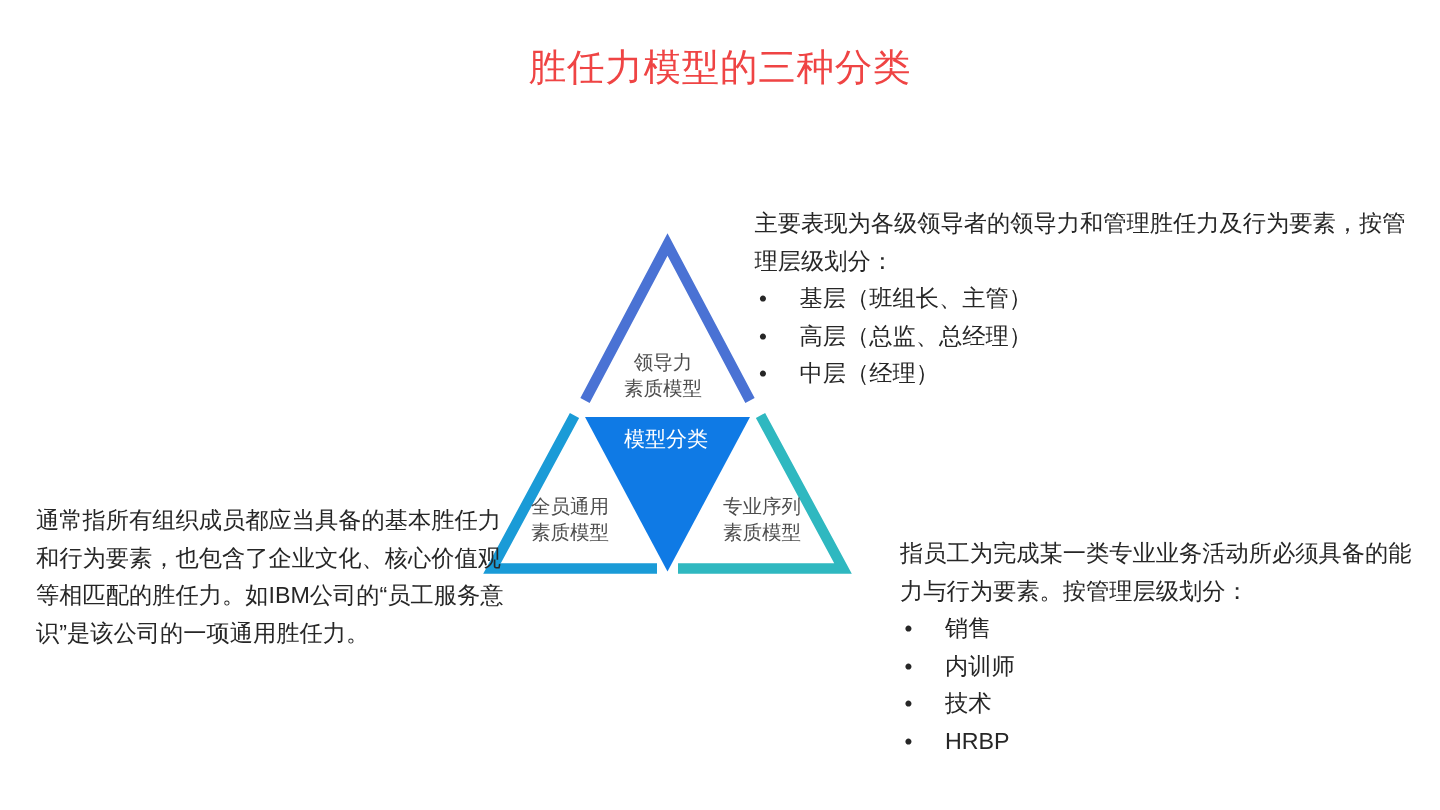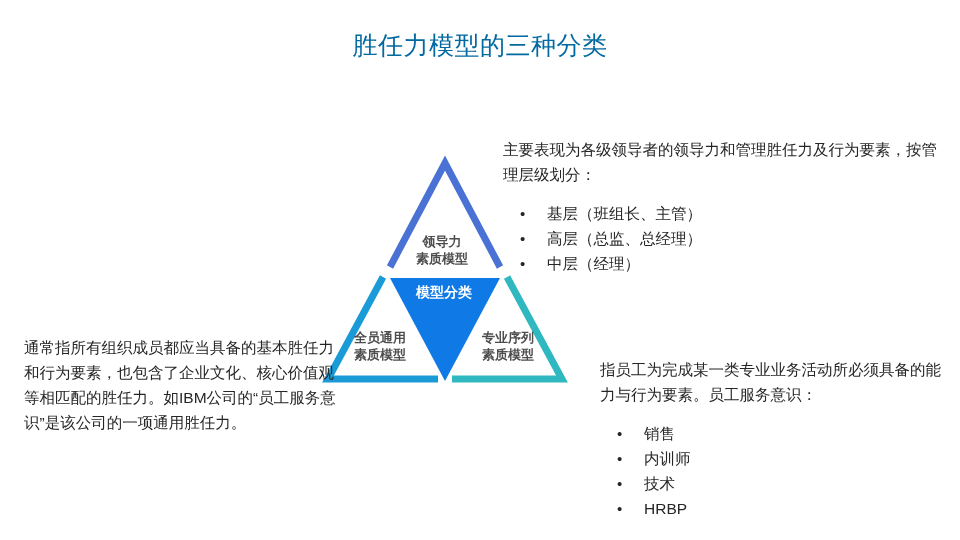--- a/index.html
+++ b/index.html
@@ -18,33 +18,32 @@
 
   
   #slide-title {
     position: absolute;
     left: 0;
     top: 28px;
     width: 960px;
     text-align: center;
     font-size: 25px;
     line-height: 34px;
-    color: #0369a1;
+    color: #ef4444;
     letter-spacing: 0.5px;
     white-space: nowrap;
   }
 
   
   #pyramid-diagram {
     position: absolute;
     left: 300px;
     top: 150px;
     width: 300px;
     height: 245px;
-    font-weight: bold;
   }
   #pyramid-diagram svg {
     display: block;
     width: 300px;
     height: 245px;
     overflow: visible;
   }
   .tri-label {
     position: absolute;
     text-align: center;
@@ -64,21 +63,21 @@
 
   
   .desc-block {
     position: absolute;
     font-size: 15.5px;
     line-height: 25px;
     color: #262626;
   }
   .desc-para { margin: 0; }
   .desc-list {
-    margin: 14px;
+    margin: 0;
     padding: 0;
     list-style: none;
   }
   .desc-list li {
     position: relative;
     padding-left: 30px;
   }
   .desc-list li::before {
     content: "\2022";
     position: absolute;
@@ -135,20 +134,20 @@
     <li>高层（总监、总经理）</li>
     <li>中层（经理）</li>
   </ul>
 </div>
 
 <div class="desc-block" id="desc-general">
   <p class="desc-para">通常指所有组织成员都应当具备的基本胜任力和行为要素，也包含了企业文化、核心价值观等相匹配的胜任力。如IBM公司的“员工服务意识”是该公司的一项通用胜任力。</p>
 </div>
 
 <div class="desc-block" id="desc-professional">
-  <p class="desc-para">指员工为完成某一类专业业务活动所必须具备的能力与行为要素。员工服务意识：</p>
+  <p class="desc-para">指员工为完成某一类专业业务活动所必须具备的能力与行为要素。按管理层级划分：</p>
   <ul class="desc-list">
     <li>销售</li>
     <li>内训师</li>
     <li>技术</li>
     <li>HRBP</li>
   </ul>
 </div>
 
 </body></html>

